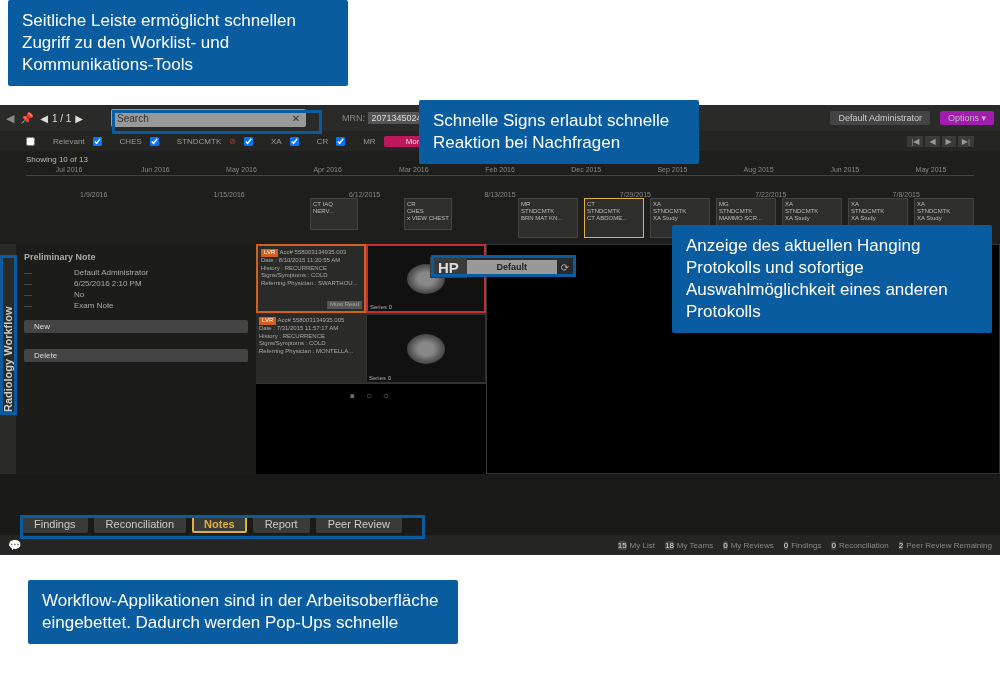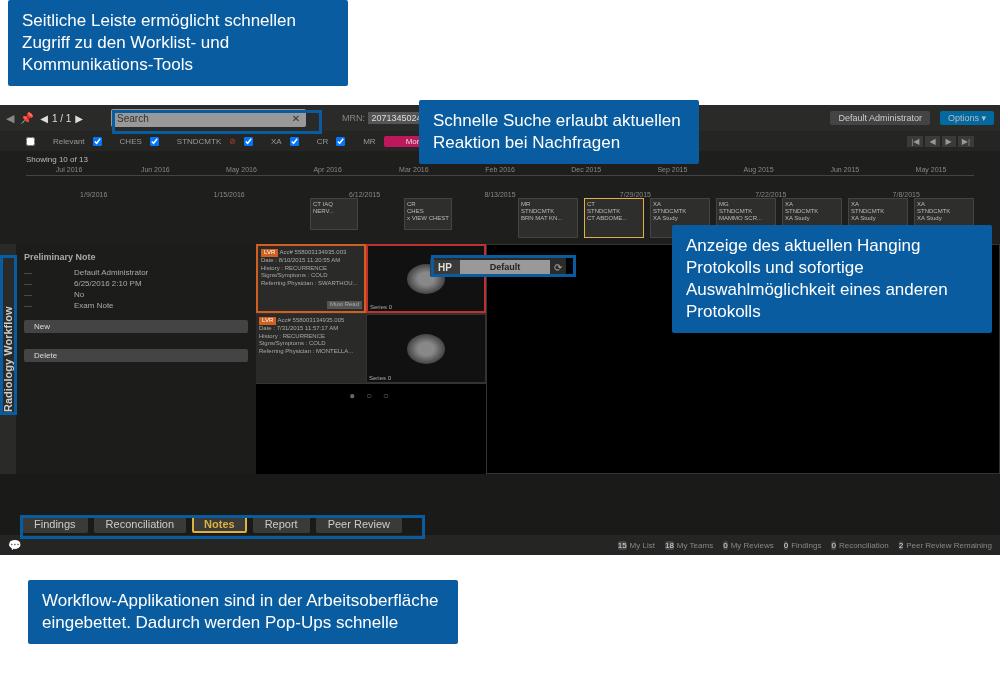--- a/index.html
+++ b/index.html
@@ -78,21 +78,21 @@
   .mrn .val { background: #555; padding: 1px 4px; color: #ddd; }
   .user-btn {
     margin-left: auto;
     background: #444;
     color: #ccc;
     font-size: 9px;
     padding: 2px 8px;
     border-radius: 2px;
   }
   .options-btn {
-    background: #0369a1;
+    background: #a21caf;
     color: #bbb;
     font-size: 9px;
     padding: 2px 8px;
     margin-left: 4px;
     border-radius: 2px;
     text-align: right;
   }
 
   .filter-row {
     height: 20px;
@@ -273,21 +273,21 @@
     display: flex;
     align-items: center;
     background: #2a2a28;
     height: 20px;
     border-radius: 2px;
     z-index: 10;
   }
   .hp-label {
     background: #3a3a38;
     padding: 2px 8px;
-    font-size: 10px;
+    font-size: 15px;
     color: #ddd;
     font-weight: bold;
   }
   .hp-value {
     background: #999;
     color: #222;
     padding: 2px 20px;
     font-size: 9px;
     font-weight: bold;
     width: 90px;
@@ -347,21 +347,21 @@
     padding: 0 0;
     border-radius: 2px;
     color: #ddd;
   }
   .chat-icon { font-size: 11px; }
 </style>
 </head>
 <body>
 
 <div class="callout callout-1">Seitliche Leiste ermöglicht schnellen Zugriff zu den Worklist- und Kommunikations-Tools</div>
-<div class="callout callout-2">Schnelle Suche erlaubt aktuellen Reaktion bei Nachfragen</div>
+<div class="callout callout-2">Schnelle Signs erlaubt schnelle Reaktion bei Nachfragen</div>
 <div class="callout callout-3">Anzeige des aktuellen Hanging Protokolls und sofortige Auswahlmöglichkeit eines anderen Protokolls</div>
 <div class="callout callout-4">Workflow-Applikationen sind in der Arbeitsoberfläche eingebettet. Dadurch werden Pop-Ups schnelle</div>
 
 <div class="highlight-box hl-search"></div>
 <div class="highlight-box hl-hp"></div>
 <div class="highlight-box hl-tabs"></div>
 <div class="highlight-box hl-side"></div>
 
 <div class="app">
 

